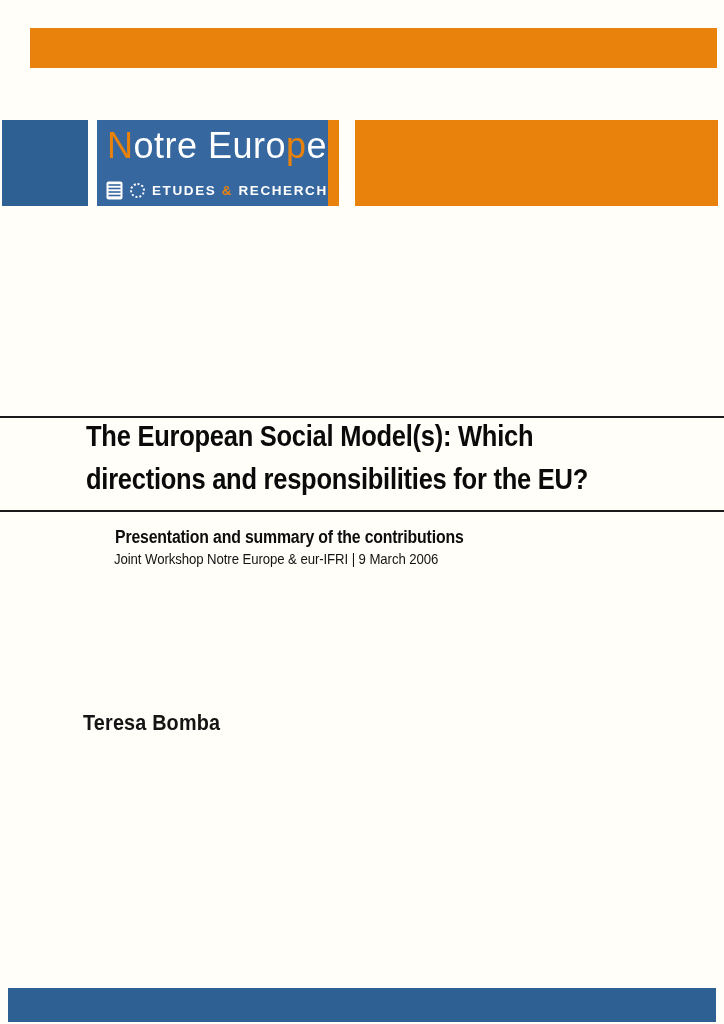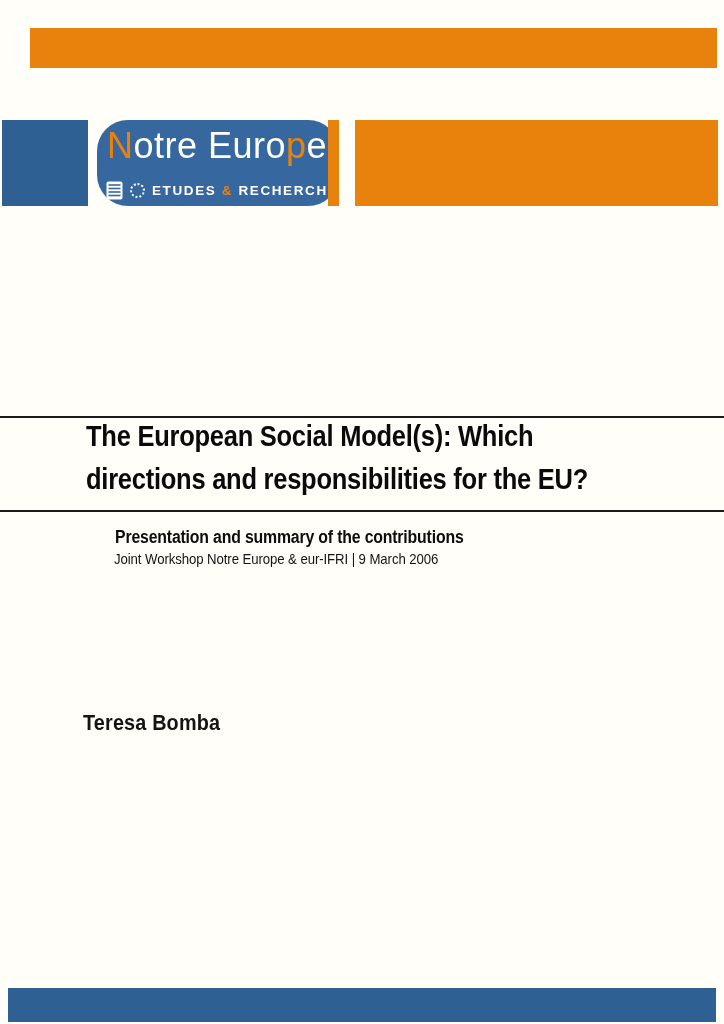--- a/index.html
+++ b/index.html
@@ -28,21 +28,20 @@
 
   
   .band{position:absolute;left:0;top:120px;width:724px;height:86px;}
   .band-square{
     position:absolute;left:2px;top:0;width:86px;height:86px;
     background:var(--blue-dark);
   }
   .logo-box{
     position:absolute;left:97px;top:0;width:242px;height:86px;
     background:var(--blue-logo);
-    border-radius:31px;
   }
   .logo-box .orange-strip{
     position:absolute;right:0;top:0;width:11px;height:100%;
     background:var(--orange);
   }
   .brand{
     position:absolute;left:10px;top:5px;
     font-size:36px;font-weight:400;letter-spacing:0.5px;
     color:#ffffff;white-space:nowrap;line-height:42px;
   }

